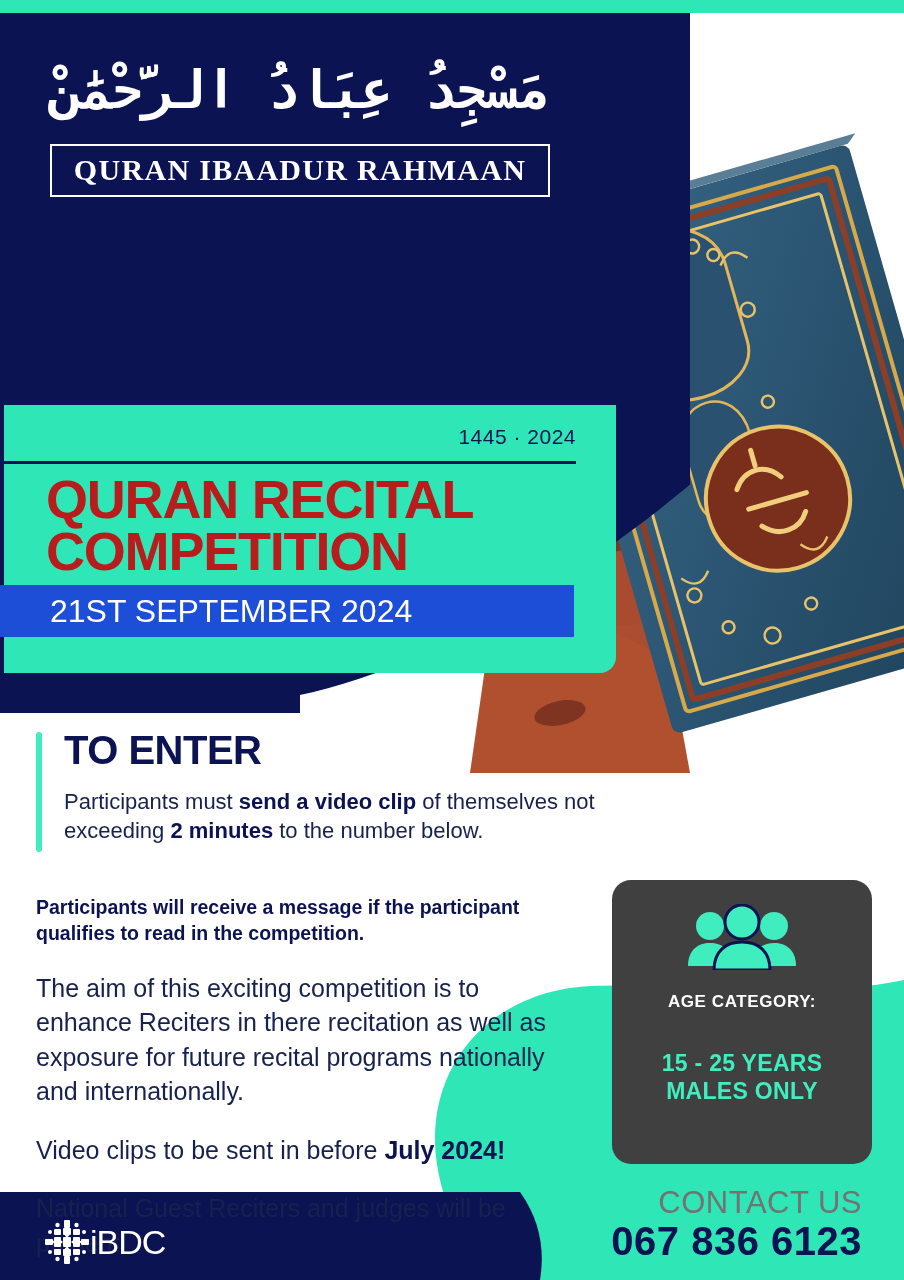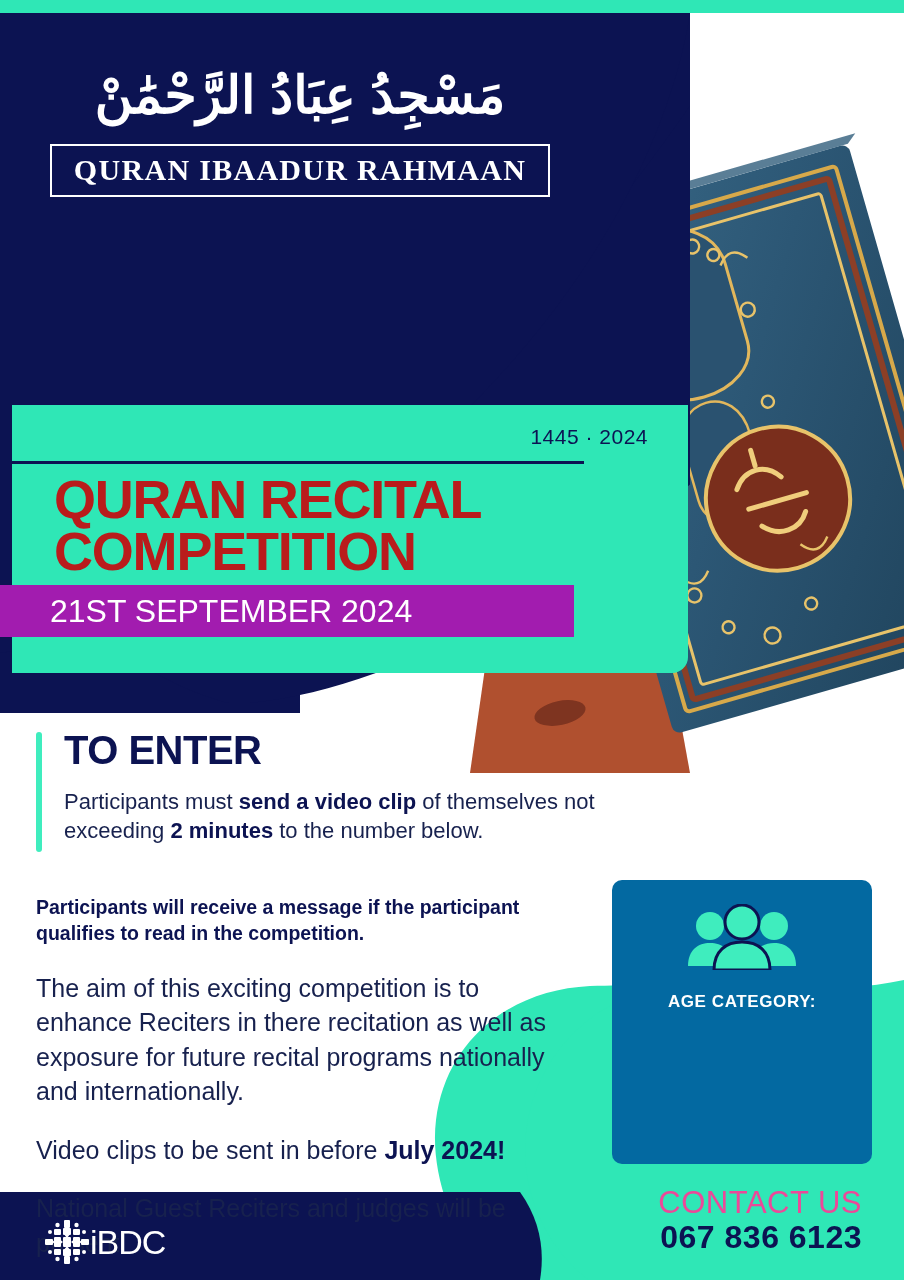--- a/index.html
+++ b/index.html
@@ -30,60 +30,60 @@
   .navy-hero-fill{
     position:absolute; left:0; top:13px; width:300px; height:700px;
     background:#0C1352; z-index:3;
   }
 
   
   .header-block{
     position:absolute; left:0; top:60px; width:600px; z-index:5; text-align:center;
   }
   .arabic-title{
-    font-family:Liberation Sans, sans-serif;
+    font-family:Liberation Mono, monospace;
     color:#ffffff; font-size:52px; font-weight:700;
     direction:rtl; line-height:1.35; letter-spacing:0px;
     white-space:nowrap;
   }
   .masjid-box{
     display:inline-block; margin-top:14px;
     border:2.5px solid #ffffff; padding:7px 22px 8px;
   }
   .masjid-box span{
     font-family:"Liberation Serif", serif;
     color:#ffffff; font-size:30px; font-weight:700; letter-spacing:1.3px;
     white-space:nowrap;
   }
   .presents{
     margin-top:82px; color:#ffffff; font-size:23px; font-weight:500;
     letter-spacing:11px; text-indent:11px;
   }
 
   
   .teal-banner{
-    position:absolute; left:12px; top:405px; width:676px; height:268px;
+    position:absolute; left:4px; top:405px; width:612px; height:268px;
     background:#2FE7B6; z-index:7; border-radius:0 0 16px 0;
   }
   .year-line{
     position:absolute; right:40px; top:20px;
     color:#0C1352; font-size:21px; font-weight:400; letter-spacing:.5px;
   }
   .banner-rule{
     position:absolute; left:0; top:56px; width:572px; height:3px; background:#0C1352;
   }
   .banner-title{
     position:absolute; left:42px; top:68px; width:560px;
     color:#b91c1c; font-size:54px; font-weight:700; line-height:.97;
     letter-spacing:-1.2px;
   }
   .banner-title .l2{ display:block; }
   .date-bar{
     position:absolute; left:0; top:585px; width:574px; height:52px;
-    background:#a21caf; z-index:8; display:flex; align-items:center;
+    background:#1d4ed8; z-index:8; display:flex; align-items:center;
   }
   .date-bar span{
     color:#ffffff; font-size:32px; font-weight:500; letter-spacing:0px;
     padding-left:50px;
   }
 
   
   .to-enter{ position:absolute; left:36px; top:728px; width:620px; z-index:7; }
   .accent-bar{
     position:absolute; left:0; top:4px; width:6px; height:120px;
@@ -104,45 +104,45 @@
     color:#0C1352; font-size:19.5px; font-weight:700; line-height:1.35;
   }
   .p-normal{
     color:#17214E; font-size:25px; font-weight:400; line-height:1.38; margin-top:24px;
   }
   .p-normal b{ font-weight:700; color:#0C1352; }
 
   
   .age-card{
     position:absolute; left:612px; top:880px; width:260px; height:284px;
-    background:#0369a1; border-radius:10px; z-index:8; text-align:center;
+    background:#404040; border-radius:19px; z-index:8; text-align:center;
   }
   .people-icon{ margin-top:24px; height:66px; }
   .age-label{
     margin-top:22px; color:#ffffff; font-size:17px; font-weight:700; letter-spacing:.6px;
   }
   .age-value{
     margin-top:38px; color:#3FEDBE; font-size:23px; font-weight:700; line-height:1.2;
     letter-spacing:.3px;
   }
   .logo-wrap{
     position:absolute; left:44px; top:1218px; display:flex; align-items:center; z-index:9;
   }
   .logo-text{
     color:#ffffff; font-size:34px; font-weight:400; letter-spacing:-1px;
     font-family:"Liberation Sans", sans-serif;
   }
   .contact-wrap{
     position:absolute; right:42px; top:1185px; text-align:right; z-index:9;
   }
   .contact-label{
-    color:#ec4899; font-size:31px; font-weight:400; letter-spacing:.5px;
+    color:#737373; font-size:31px; font-weight:400; letter-spacing:.5px;
   }
   .contact-number{
-    color:#0C1352; font-size:32px; font-weight:700; letter-spacing:.5px; margin-top:-2px;
+    color:#0C1352; font-size:40px; font-weight:700; letter-spacing:.5px; margin-top:-2px;
   }
 </style>
 </head>
 <body>
 
 <div class="poster">
 
   <div class="hero-photo">
     <svg width="474" height="760" viewBox="0 0 474 760">
       <defs>
@@ -288,20 +288,24 @@
         <path d="M5 62 C5 46 15 39 27 39 C39 39 49 46 49 62 Z" fill="#3FEDBE"></path>
 
         <circle cx="91" cy="22" r="14" fill="#3FEDBE"></circle>
         <path d="M69 62 C69 46 79 39 91 39 C103 39 113 46 113 62 Z" fill="#3FEDBE"></path>
 
         <circle cx="59" cy="18" r="17" fill="#3FEDBE" stroke="#0C1352" stroke-width="3"></circle>
         <path d="M31 66 C31 47 43 38 59 38 C75 38 87 47 87 66 Z" fill="#3FEDBE" stroke="#0C1352" stroke-width="3"></path>
       </svg>
     </div>
     <div class="age-label">AGE CATEGORY:</div>
+    <div class="age-value">
+      <div>15 - 25 YEARS</div>
+      <div>MALES ONLY</div>
+    </div>
   </div>
 
   <svg style="position:absolute;left:0;top:1192px;width:620px;height:88px;z-index:4;" viewBox="0 0 620 88">
     <path d="M0,0 L520,0 C540,28 545,58 540,88 L0,88 Z" fill="#0C1352"></path>
   </svg>
 
   <div class="logo-wrap">
     <svg width="46" height="48" viewBox="0 0 46 48">
       <g fill="#ffffff">
         <rect x="20" y="2" width="6" height="8" rx="1"></rect>

